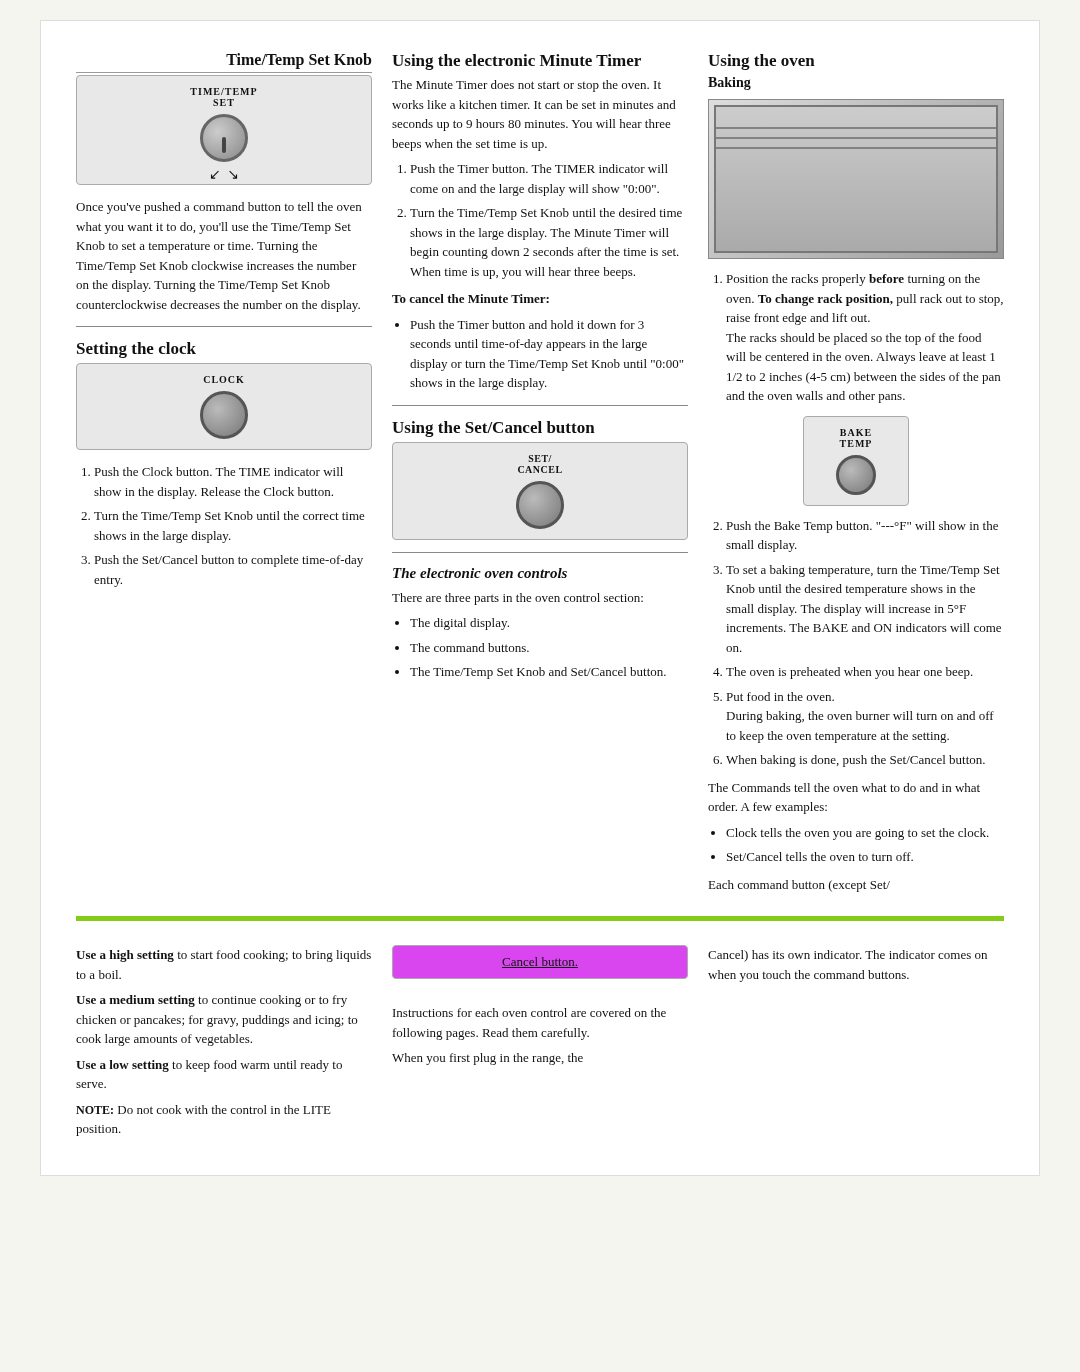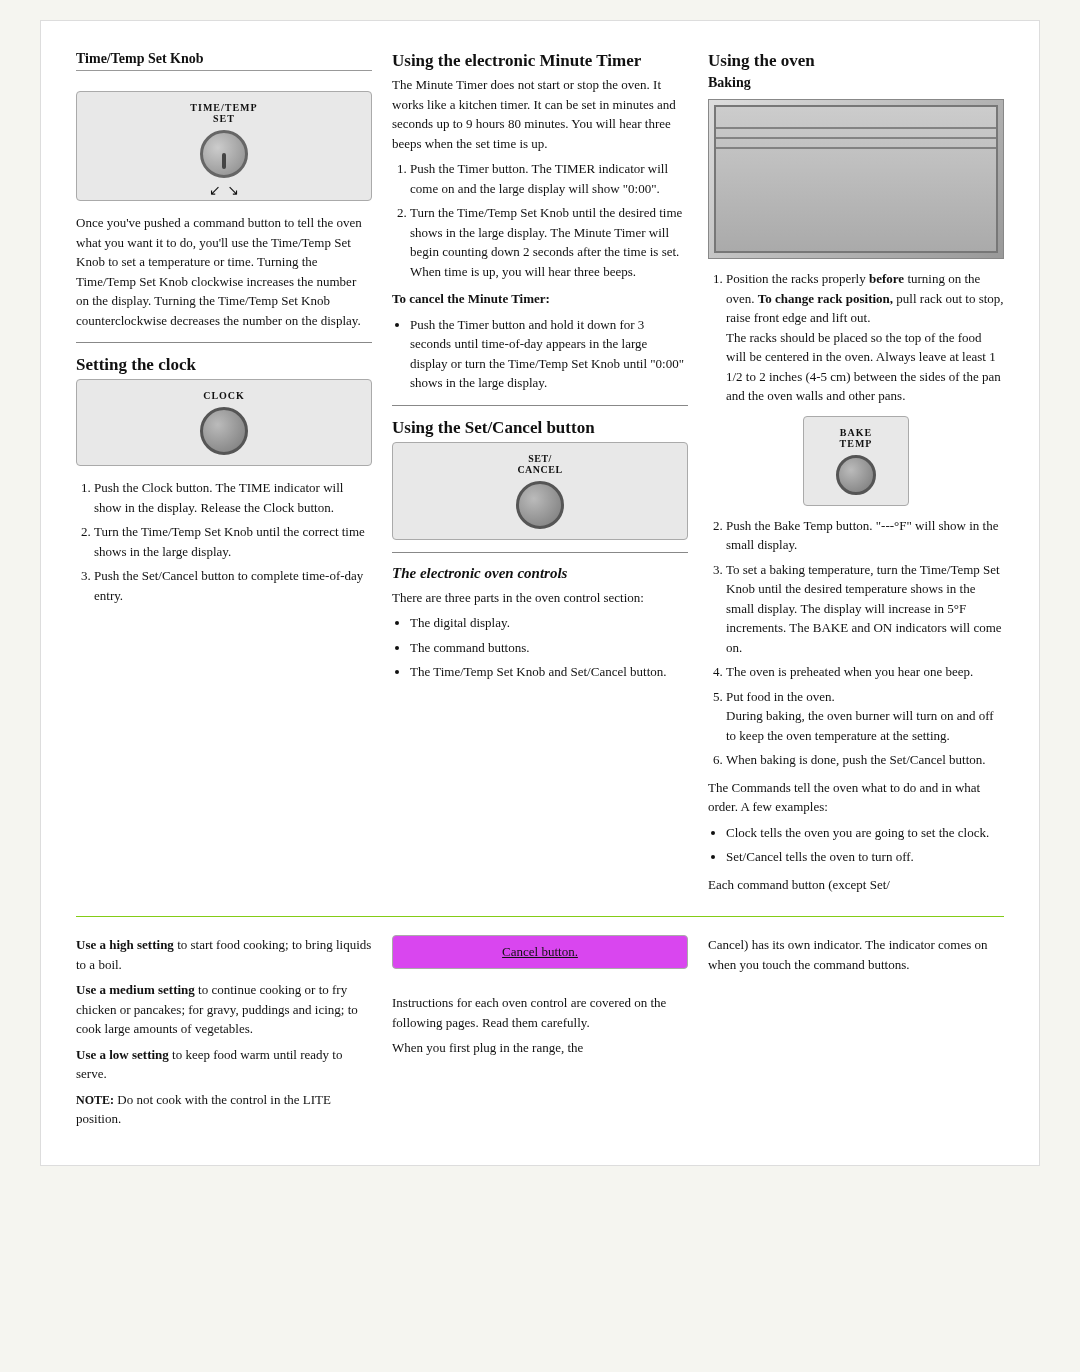--- a/index.html
+++ b/index.html
@@ -27,25 +27,26 @@
     h2 {
       font-size: 15px;
       font-weight: bold;
       margin-bottom: 8px;
     }
     p { margin-bottom: 6px; line-height: 1.5; }
     ol, ul { margin-left: 18px; margin-bottom: 8px; }
     li { margin-bottom: 5px; line-height: 1.5; }
     ul li { list-style-type: disc; }
     .section-title {
-      font-size: 14px;
+      font-size: 16px;
       font-weight: bold;
       border-bottom: 1px solid #999;
       padding-bottom: 3px;
-      margin-bottom: 20px;
+      margin-bottom: 2px;
+      text-align: right;
     }
     .col-title {
       font-size: 17px;
       font-weight: bold;
       margin-bottom: 4px;
     }
     .col-subtitle {
       font-size: 14px;
       font-weight: bold;
       margin-bottom: 8px;
@@ -155,22 +156,22 @@
       border: none;
       border-top: 1px solid #888;
       margin: 12px 0;
     }
     
     .bottom-grid {
       display: grid;
       grid-template-columns: 1fr 1fr 1fr;
       gap: 16px 20px;
       margin-top: 16px;
-      border-top: 1px solid #84cc16;
-      padding-top: 18px;
+      border-top: 5px solid #84cc16;
+      padding-top: 24px;
     }
     .bottom-col { }
     .bold { font-weight: bold; }
     .underline { text-decoration: underline; }
     .note-label { font-weight: bold; font-size: 12px; }
     
     .controls-title {
       font-size: 15px;
       font-weight: bold;
       margin-bottom: 6px;

